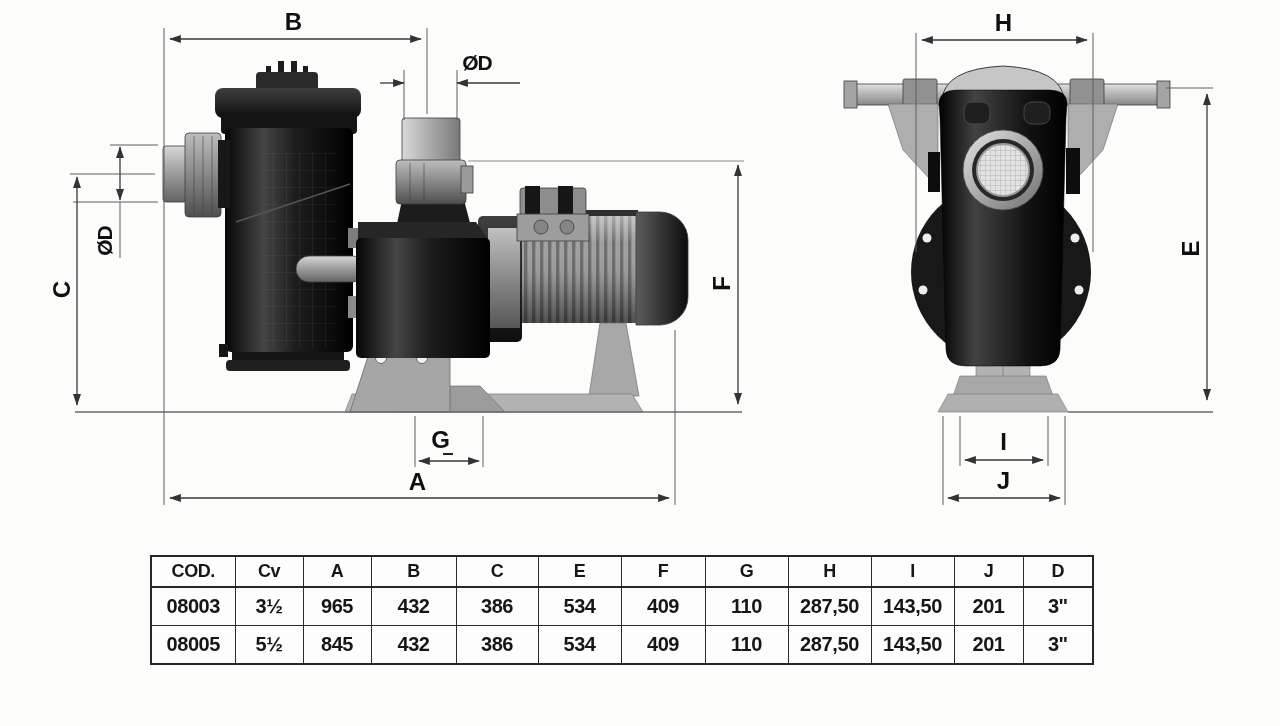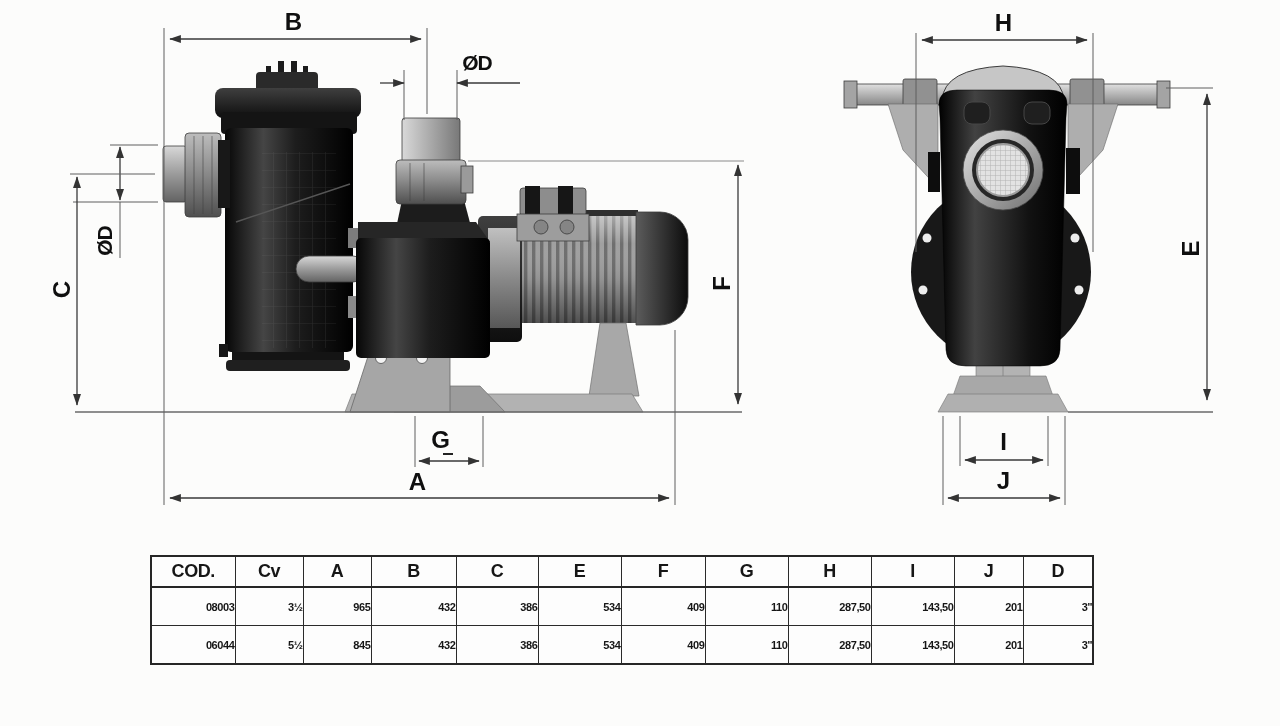--- a/index.html
+++ b/index.html
@@ -14,21 +14,21 @@
   .dimlabel{font-family:"Liberation Sans", sans-serif;font-weight:bold;font-size:24px;
             fill:#0f0f0f;letter-spacing:-1px;}
   .dimlabel.small{font-size:21px;}
   .outline{stroke:#3c3c3c;stroke-width:0.8;}
   
   .dim-table{position:absolute;left:150px;top:555px;border-collapse:collapse;table-layout:fixed;
              width:942px;background:#fdfdfd;border:2px solid #262626;}
   .dim-table th,.dim-table td{border:1.5px solid #2a2a2a;text-align:center;vertical-align:middle;
              padding:0;color:#161616;letter-spacing:-0.4px;overflow:hidden;white-space:nowrap;}
   .dim-table th{height:29px;font-size:18px;font-weight:bold;border-bottom:2px solid #262626;}
-  .dim-table td{height:37px;font-size:11px;font-weight:600;text-align:right;}
+  .dim-table td{height:37px;font-size:20px;font-weight:600;}
 </style>
 </head>
 <body>
 
 <div class="stage">
 
 <svg width="1280" height="548" viewBox="0 0 1280 548">
   <defs>
     <marker id="arr" viewBox="0 0 10 8" refX="9.3" refY="4" markerWidth="9" markerHeight="7.2" orient="auto-start-reverse" markerUnits="strokeWidth">
       <path d="M0,0.6 L10,4 L0,7.4 Z" fill="#333"></path>
@@ -330,21 +330,21 @@
       <td>386</td>
       <td>534</td>
       <td>409</td>
       <td>110</td>
       <td>287,50</td>
       <td>143,50</td>
       <td>201</td>
       <td>3''</td>
     </tr>
     <tr>
-      <td>06044</td>
+      <td>08005</td>
       <td>5½</td>
       <td>845</td>
       <td>432</td>
       <td>386</td>
       <td>534</td>
       <td>409</td>
       <td>110</td>
       <td>287,50</td>
       <td>143,50</td>
       <td>201</td>

